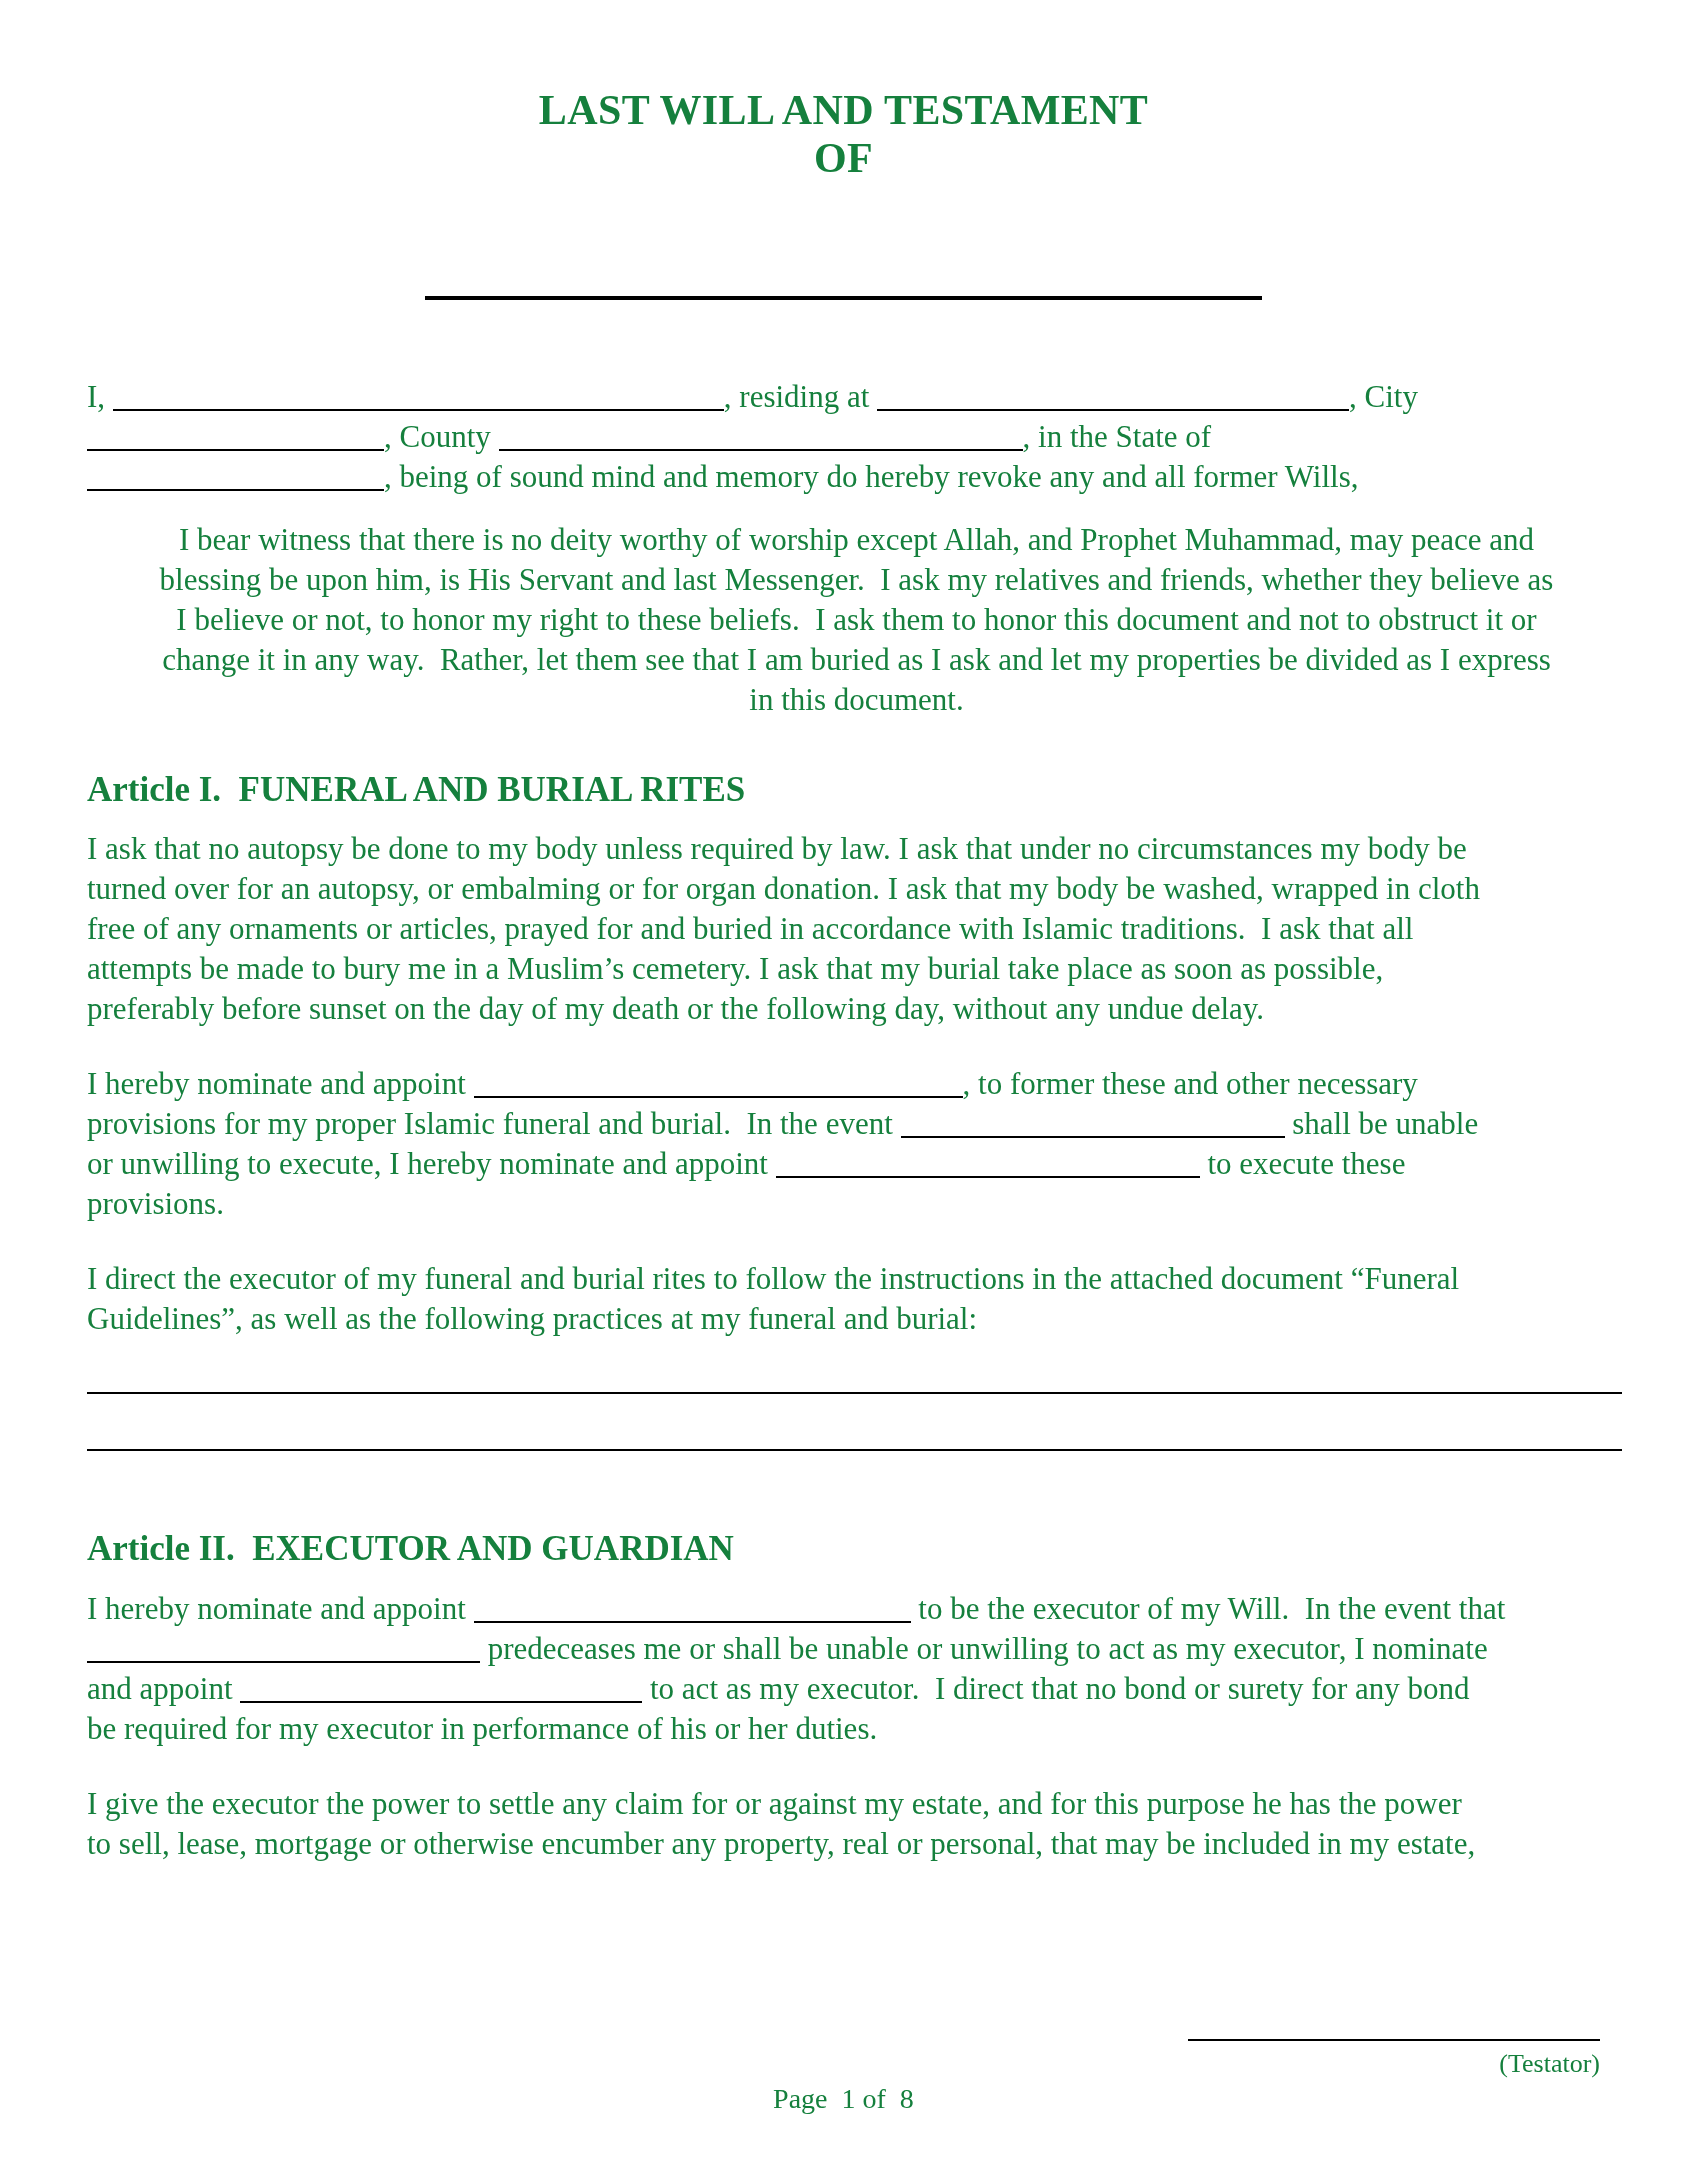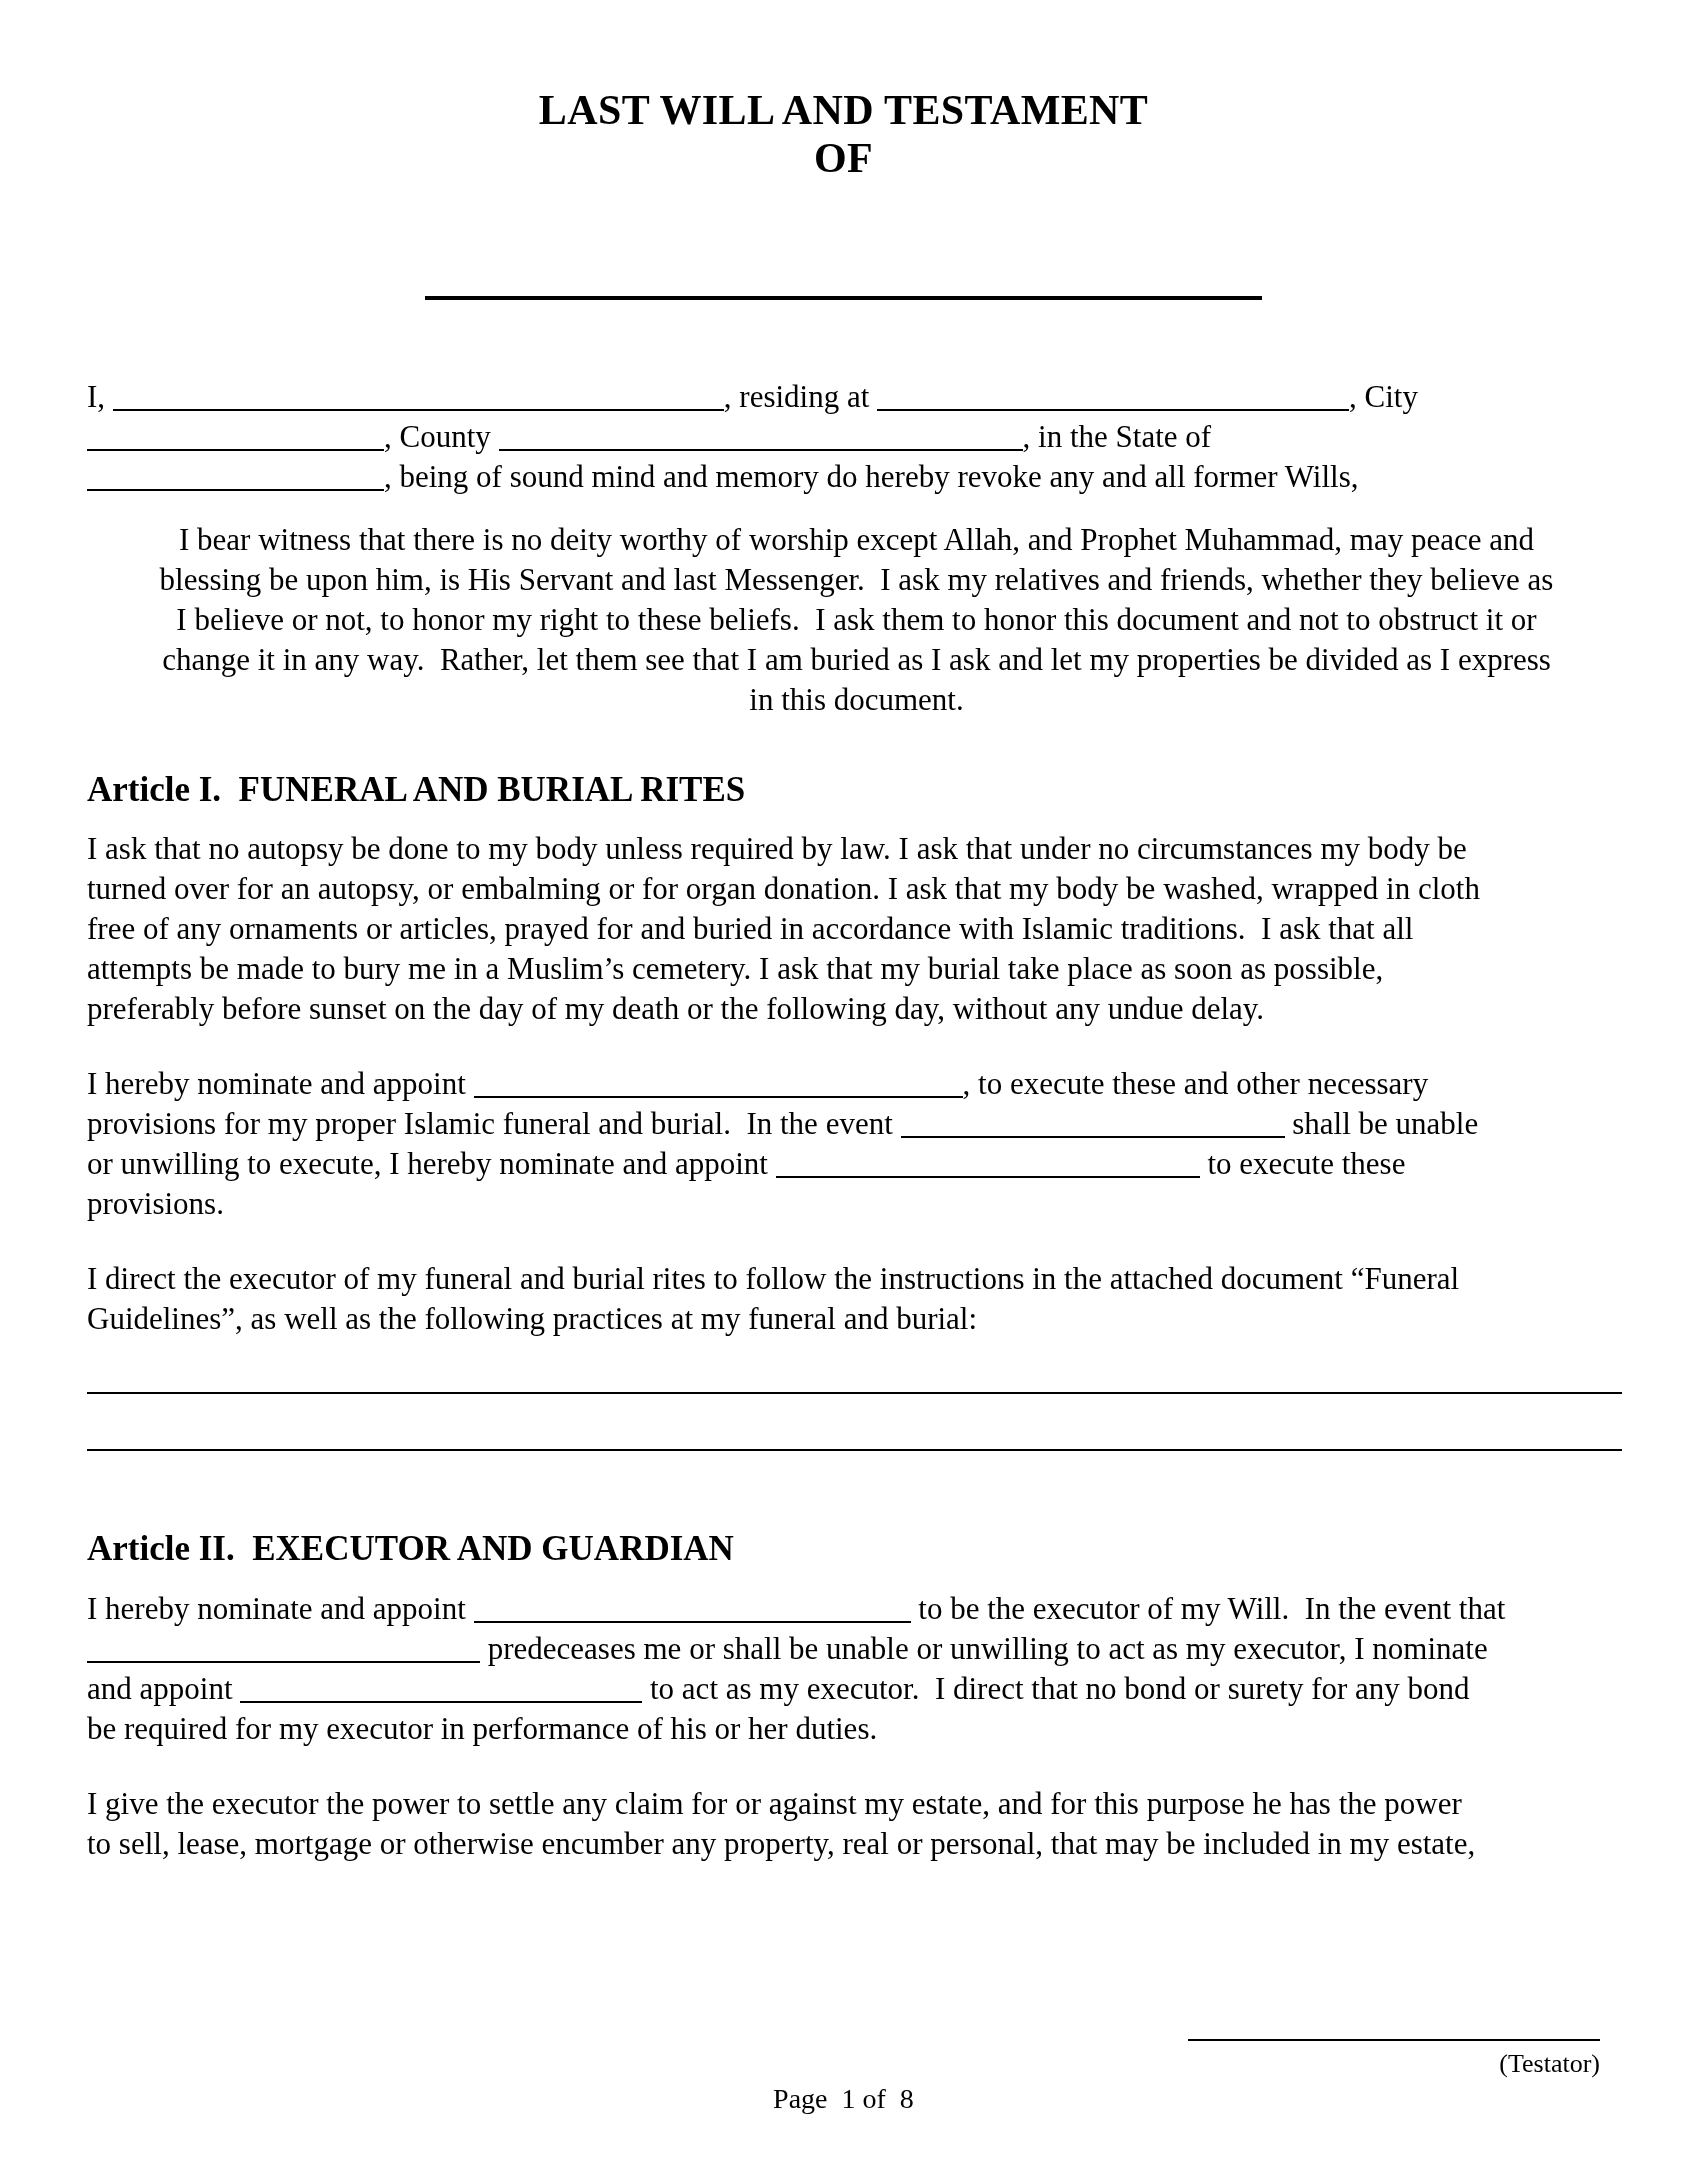--- a/index.html
+++ b/index.html
@@ -1,21 +1,21 @@
 <!DOCTYPE html>
 <html style="font-size:14px"><head>
 <meta charset="utf-8">
 <style>
   html, body { margin: 0; padding: 0; background: #ffffff; }
   .page {
     position: relative;
     width: 1687px;
     height: 2184px;
     background: #ffffff;
-    color: #000000;
+    color: #15803d;
     font-family: "Liberation Serif", "DejaVu Serif", serif;
     overflow: hidden;
   }
   .title {
     margin: 0;
     padding-top: 86px;
     text-align: center;
     font-size: 42px;
     line-height: 48px;
     font-weight: bold;
@@ -106,21 +106,21 @@
 
     <div class="para p-burial">
         <div class="line"><span>I ask that no autopsy be done to my body unless required by law. I ask that under no circumstances my body be</span></div>
         <div class="line"><span>turned over for an autopsy, or embalming or for organ donation. I ask that my body be washed, wrapped in cloth</span></div>
         <div class="line"><span>free of any ornaments or articles, prayed for and buried in accordance with Islamic traditions.  I ask that all</span></div>
         <div class="line"><span>attempts be made to bury me in a Muslim’s cemetery. I ask that my burial take place as soon as possible,</span></div>
         <div class="line"><span>preferably before sunset on the day of my death or the following day, without any undue delay.</span></div>
       </div>
 
     <div class="para p-funeral-executor">
-        <div class="line"><span>I hereby nominate and appoint </span><span class="blank" style="width: 489px;"></span><span>, to execute these and other necessary</span></div>
+        <div class="line"><span>I hereby nominate and appoint </span><span class="blank" style="width: 489px;"></span><span>, to former these and other necessary</span></div>
         <div class="line"><span>provisions for my proper Islamic funeral and burial.  In the event </span><span class="blank" style="width: 384px;"></span><span> shall be unable</span></div>
         <div class="line"><span>or unwilling to execute, I hereby nominate and appoint </span><span class="blank" style="width: 424px;"></span><span> to execute these</span></div>
         <div class="line"><span>provisions.</span></div>
       </div>
 
     <div class="para p-guidelines">
         <div class="line"><span>I direct the executor of my funeral and burial rites to follow the instructions in the attached document “Funeral</span></div>
         <div class="line"><span>Guidelines”, as well as the following practices at my funeral and burial:</span></div>
       </div>
 

